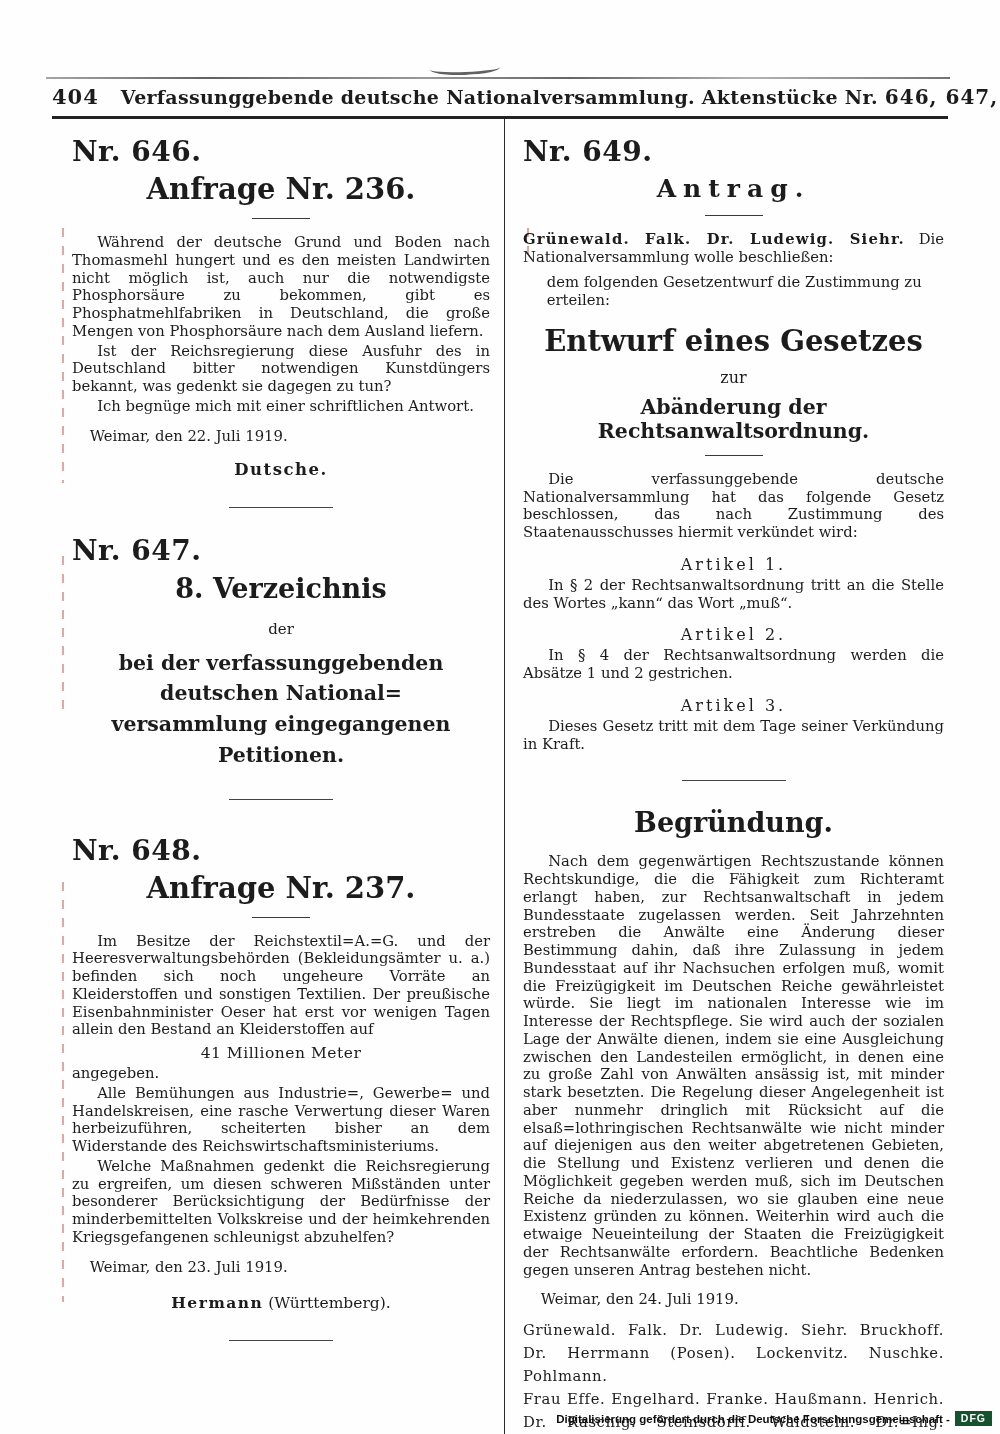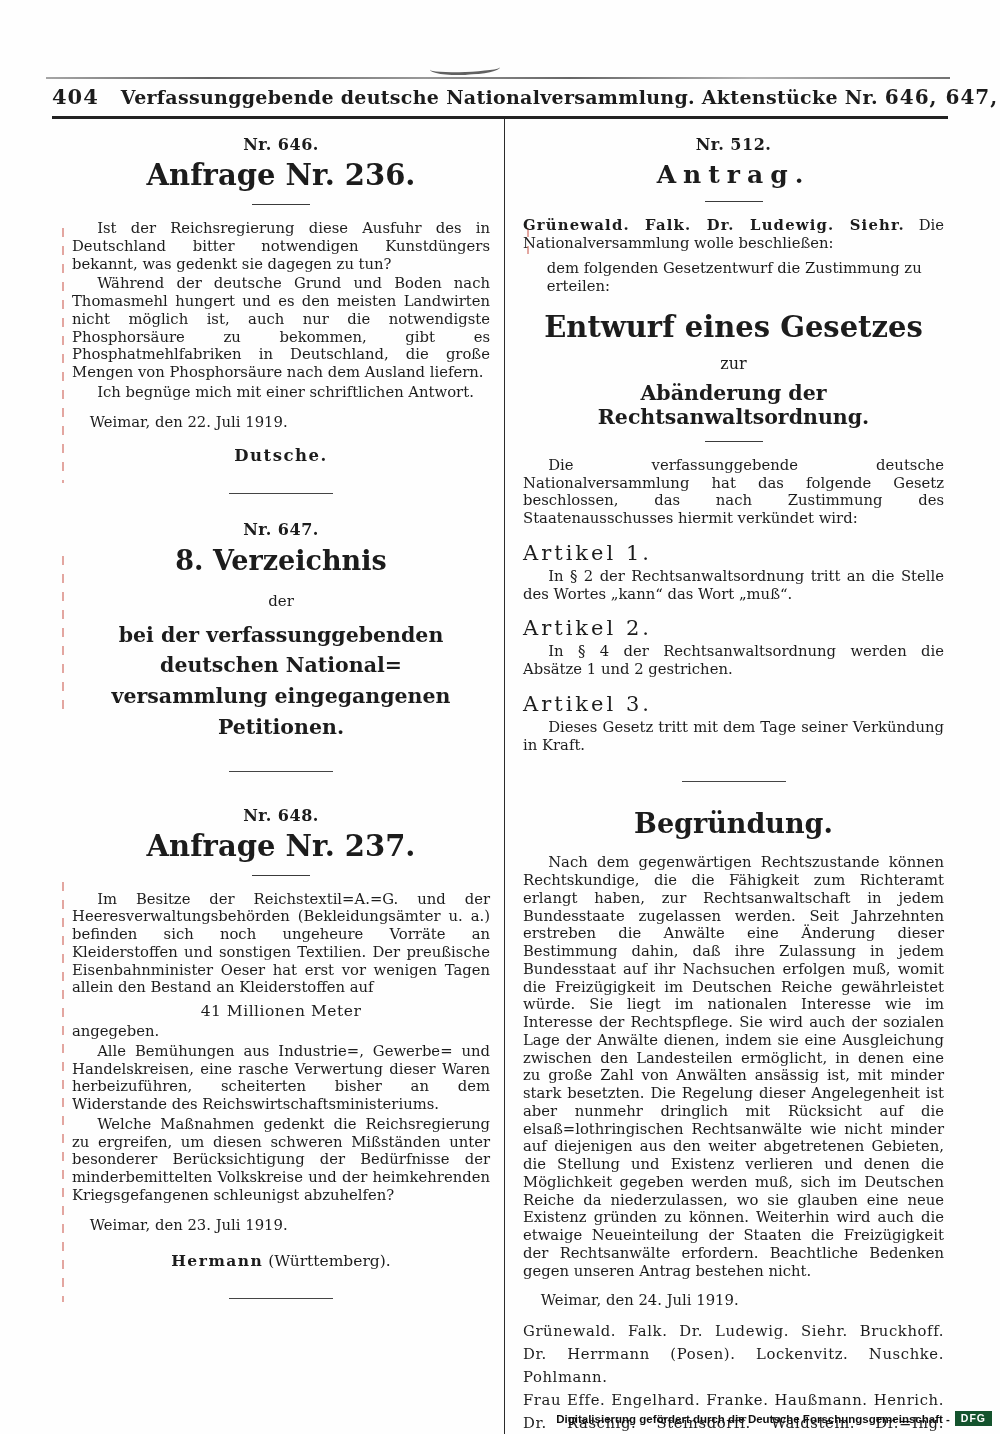--- a/index.html
+++ b/index.html
@@ -51,21 +51,21 @@
   .col-left  { width: 452px; box-sizing: border-box; padding: 0 14px 0 20px; }
   .col-divider { width: 1px; background: #2b2b2b; align-self: stretch; }
   .col-right { flex: 1; box-sizing: border-box; padding: 0 4px 0 18px; }
 
   
   .body-par {
     font-size: 14.8px; line-height: 1.2; text-align: justify;
     text-indent: 1.7em; margin: 0 0 2px 0;
   }
   .no-indent { text-indent: 0; }
-  .doc-number { text-align: center; font-size: 16px; font-weight: bold; margin: 16px 0 2px; letter-spacing: .5px; }
+  .doc-number { text-align: left; font-size: 28px; font-weight: bold; margin: 16px 0 2px; letter-spacing: .5px; }
   .title-xl  { text-align: center; font-size: 29px; font-weight: bold; margin: 4px 0 0; }
   .title-lg  { text-align: center; font-size: 27px; font-weight: bold; margin: 6px 0 0; }
   .title-spaced { text-align: center; font-size: 25px; font-weight: bold; letter-spacing: 7px; margin: 6px 0 0; }
 
   .sep { border: none; height: 0; border-top: 1.5px solid #3a3a3a; }
   .sep-short { width: 58px; margin: 12px auto 14px; }
   .sep-doc   { width: 104px; margin: 28px auto 26px; border-top: 1px solid #444; }
 
   .dateline { font-size: 14.8px; margin: 12px 0 2px; text-indent: 1.2em; }
   .sig-center { text-align: center; font-size: 16.5px; font-weight: bold; letter-spacing: 1.5px; margin: 16px 0 4px; }
@@ -77,21 +77,21 @@
 
   .amount-line { text-align: center; font-size: 15.5px; margin: 6px 0 2px; letter-spacing: .5px; }
 
   
   .movers { font-size: 14.8px; line-height: 1.25; text-align: justify; text-indent: 0; margin: 4px 0 6px; }
   .movers .bold-names { font-weight: bold; letter-spacing: 1.2px; }
   .resolution { font-size: 14.8px; line-height: 1.25; margin: 6px 0 6px 1.6em; text-align: left; }
   .law-title { text-align: center; font-size: 29px; font-weight: bold; margin: 14px 0 2px; }
   .law-zur   { text-align: center; font-size: 16px; margin: 10px 0 8px; }
   .law-subtitle { text-align: center; font-size: 20.5px; font-weight: bold; margin: 0 0 4px; }
-  .artikel-head { text-align: left; font-size: 21px; letter-spacing: 3px; margin: 14px 0 2px; }
+  .artikel-head { text-align: center; font-size: 16px; letter-spacing: 3px; margin: 14px 0 2px; }
   .sig-lines { margin-top: 12px; }
   .sig-line { font-size: 14.8px; line-height: 1.55; text-align: justify; text-align-last: justify; letter-spacing: .6px; }
 
   
   .footer {
     position: absolute; right: 8px; bottom: 8px;
     display: flex; align-items: center; gap: 5px;
     font-family: "Liberation Sans", sans-serif;
     font-size: 11.5px; font-weight: bold; color: #0d0d0d;
   }
@@ -119,22 +119,22 @@
   </div>
 
   <div class="columns">
 
     <div class="col-left">
 
       <section>
         <div class="doc-number">Nr. 646.</div>
         <div class="title-xl">Anfrage Nr. 236.</div>
         <div class="sep sep-short"></div>
+        <p class="body-par">Während der deutsche Grund und Boden nach Thomasmehl hungert und es den meisten Landwirten nicht möglich ist, auch nur die notwendigste Phosphorsäure zu bekommen, gibt es Phosphatmehlfabriken in Deutschland, die große Mengen von Phosphorsäure nach dem Ausland liefern.</p>
         <p class="body-par">Ist der Reichsregierung diese Ausfuhr des in Deutschland bitter notwendigen Kunstdüngers bekannt, was gedenkt sie dagegen zu tun?</p>
-        <p class="body-par">Während der deutsche Grund und Boden nach Thomasmehl hungert und es den meisten Landwirten nicht möglich ist, auch nur die notwendigste Phosphorsäure zu bekommen, gibt es Phosphatmehlfabriken in Deutschland, die große Mengen von Phosphorsäure nach dem Ausland liefern.</p>
         <p class="body-par">Ich begnüge mich mit einer schriftlichen Antwort.</p>
         <div class="dateline">Weimar, den 22. Juli 1919.</div>
         <div class="sig-center">Dutsche.</div>
       </section>
 
       <div class="sep sep-doc"></div>
 
       <section>
         <div class="doc-number">Nr. 647.</div>
         <div class="title-lg">8. Verzeichnis</div>
@@ -160,21 +160,21 @@
 
       <div class="sep sep-doc"></div>
 
     </div>
 
     <div class="col-divider"></div>
 
     <div class="col-right">
 
       <section>
-        <div class="doc-number">Nr. 512.</div>
+        <div class="doc-number">Nr. 649.</div>
         <div class="title-spaced">Antrag.</div>
         <div class="sep sep-short"></div>
 
         <p class="movers"><span class="bold-names">Grünewald. Falk. Dr. Ludewig. Siehr.</span> <span>Die Nationalversammlung wolle beschließen:</span></p>
         <p class="resolution">dem folgenden Gesetzentwurf die Zustimmung zu erteilen:</p>
 
         <div class="law-title">Entwurf eines Gesetzes</div>
         <div class="law-zur">zur</div>
         <div class="law-subtitle">Abänderung der Rechtsanwaltsordnung.</div>
         <div class="sep sep-short"></div>

